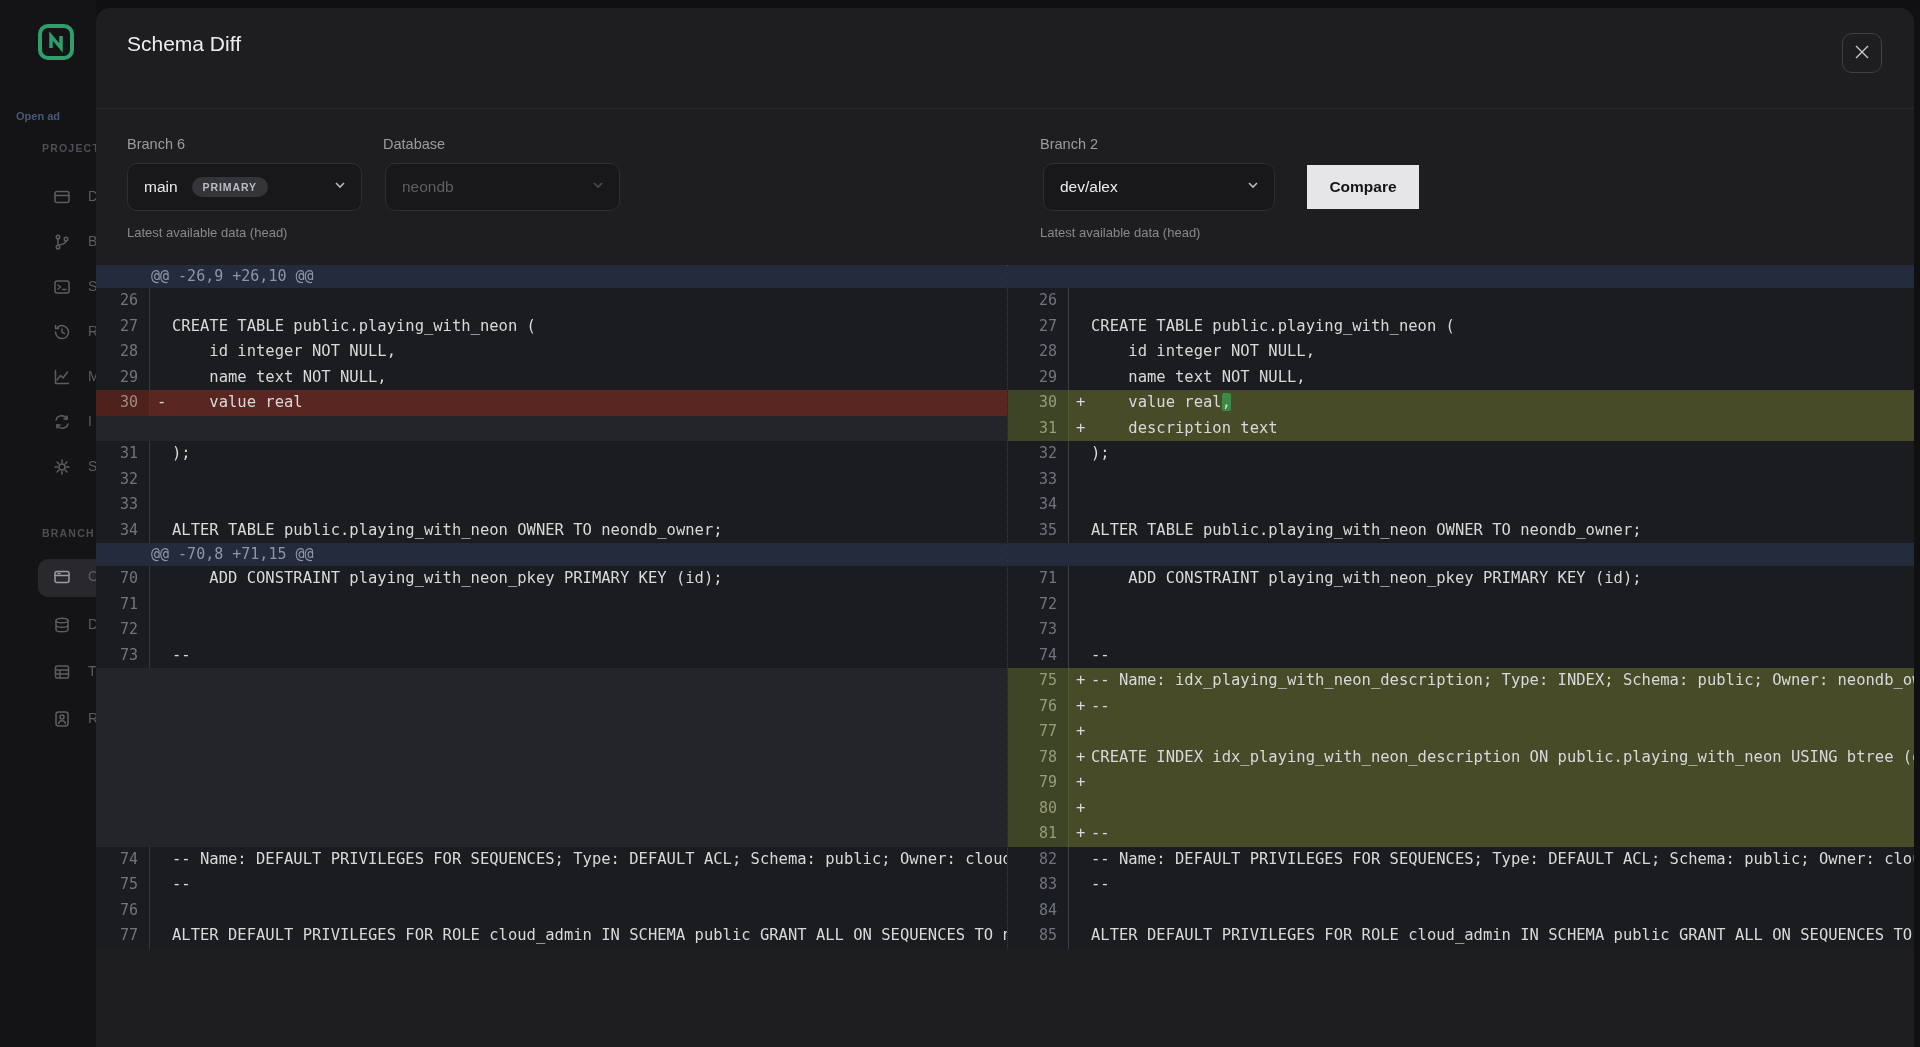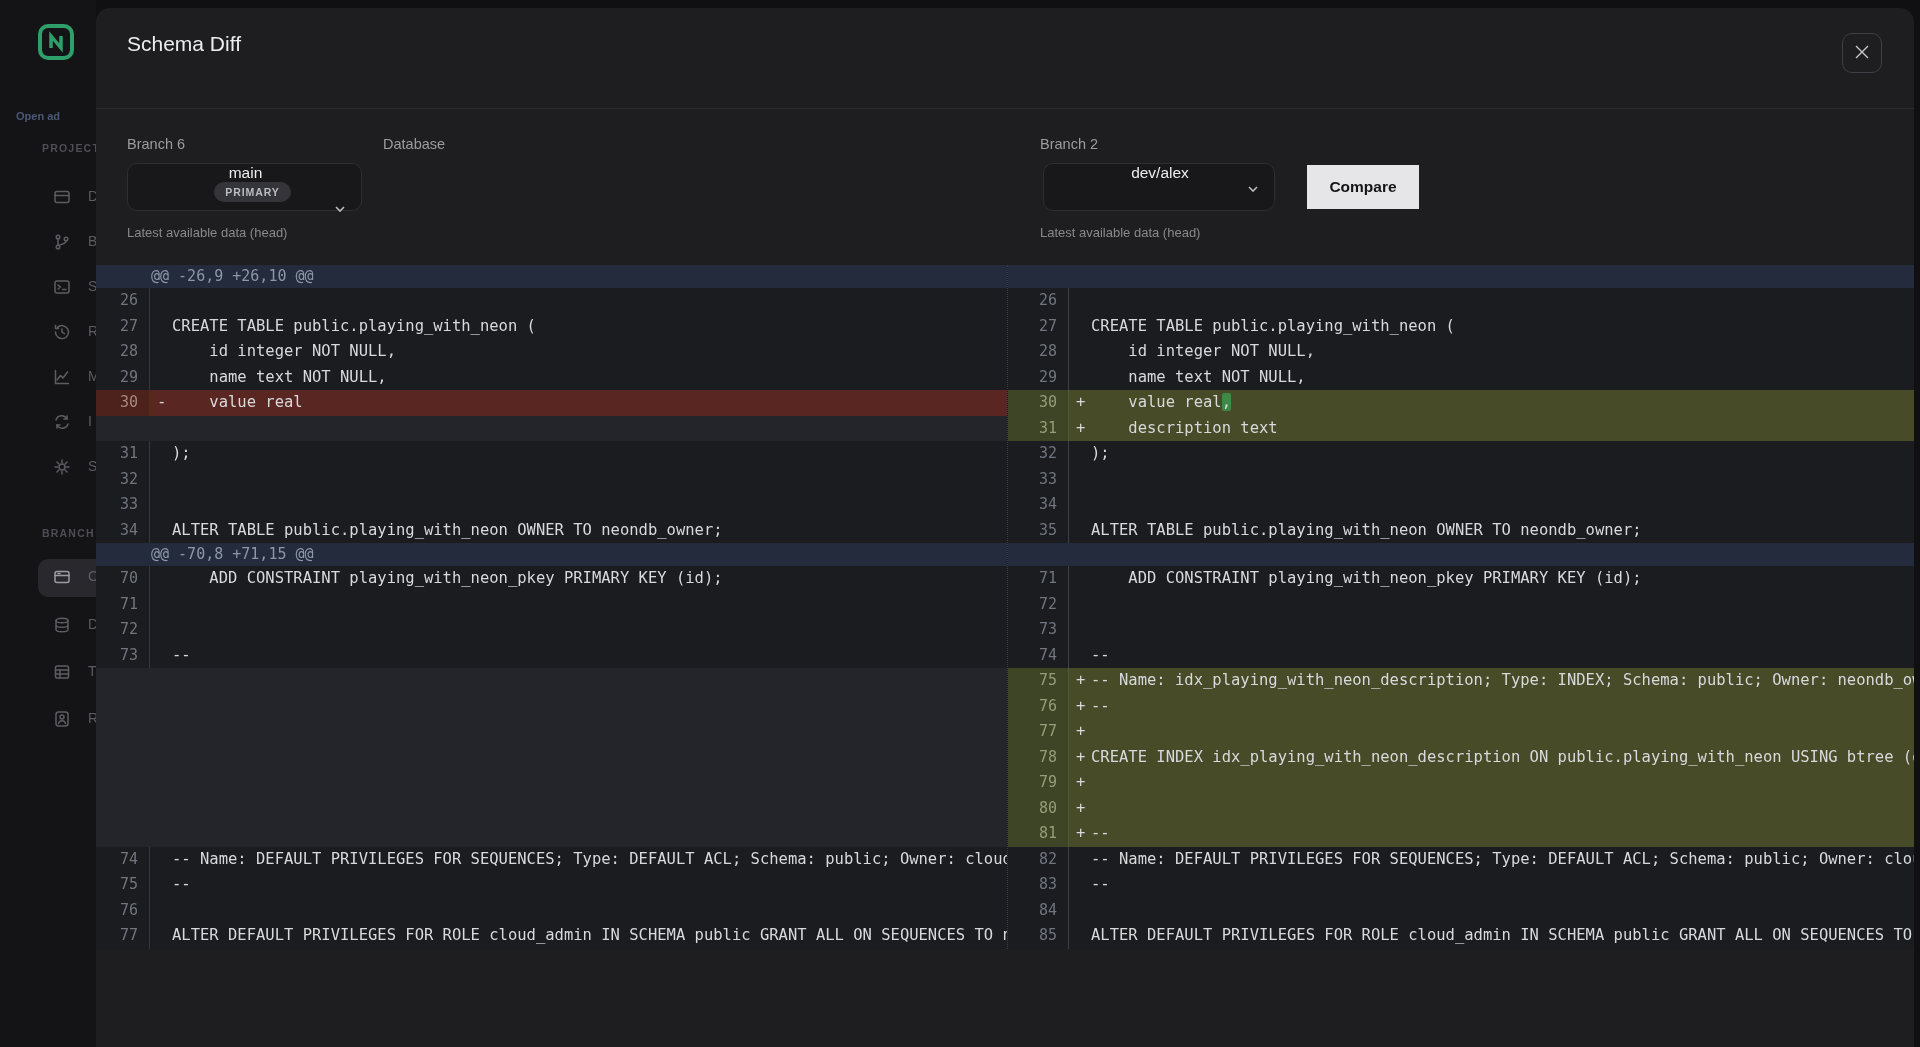--- a/index.html
+++ b/index.html
@@ -30,21 +30,21 @@
                  font-size:21px; font-weight:500; }
   .close-btn { position:absolute; right:32px; top:25px; width:40px; height:40px;
                border:1px solid #3f3f45; border-radius:10px; background:transparent;
                color:#c9c9cd; display:flex; align-items:center; justify-content:center;
                cursor:pointer; }
   .hdr-divider { position:absolute; left:0; right:0; top:100px; height:1px; background:#2b2b2f; }
 
   .ctl-label { position:absolute; color:#9b9ba1; font-size:14.5px; }
   .select { position:absolute; top:155px; height:48px; background:#18181a;
             border:1px solid #2e2e33; border-radius:10px; display:flex;
-            align-items:center; padding:0 14px 0 16px; cursor:pointer;flex-direction:column; }
+            align-items:center; padding:0 14px 0 16px; cursor:pointer; }
   .select .val { color:#ececee; font-size:15.5px; }
   .select.disabled .val { color:#5e5e64; }
   .select .chev { margin-left:auto; color:#b9b9c0; }
   .select.disabled .chev { color:#4a4a50; }
   .badge { margin-left:14px; background:#343439; color:#b9bcc4; font-size:10.5px;
            font-weight:700; letter-spacing:.9px; padding:4px 11px; border-radius:999px; }
   .hint { position:absolute; top:217px; color:#88888e; font-size:13px; }
   .compare-btn { position:absolute; left:1211px; top:157px; width:112px; height:44px;
                  background:#e6e6e8; color:#151517; font-size:15.5px; font-weight:600;
                  border:none; border-radius:0; cursor:pointer; }
@@ -190,20 +190,28 @@
     <span class="badge">PRIMARY</span>
     <span class="chev">
       <svg width="14" height="14" viewBox="0 0 14 14" fill="none">
         <path d="M3 5 L7 9 L11 5" stroke="currentColor" stroke-width="1.6"></path>
         </svg>
     </span>
   </div>
   <div class="hint" style="left:31px">Latest available data (head)</div>
 
   <div class="ctl-label" style="left:287px; top:128px">Database</div>
+  <div class="select disabled" style="left:289px; width:235px">
+    <span class="val">neondb</span>
+    <span class="chev">
+      <svg width="14" height="14" viewBox="0 0 14 14" fill="none">
+        <path d="M3 5 L7 9 L11 5" stroke="currentColor" stroke-width="1.6"></path>
+        </svg>
+    </span>
+  </div>
 
   <div class="ctl-label" style="left:944px; top:128px">Branch 2</div>
   <div class="select" style="left:947px; width:232px">
     <span class="val">dev/alex</span>
     <span class="chev">
       <svg width="14" height="14" viewBox="0 0 14 14" fill="none">
         <path d="M3 5 L7 9 L11 5" stroke="currentColor" stroke-width="1.6"></path>
         </svg>
     </span>
   </div>

